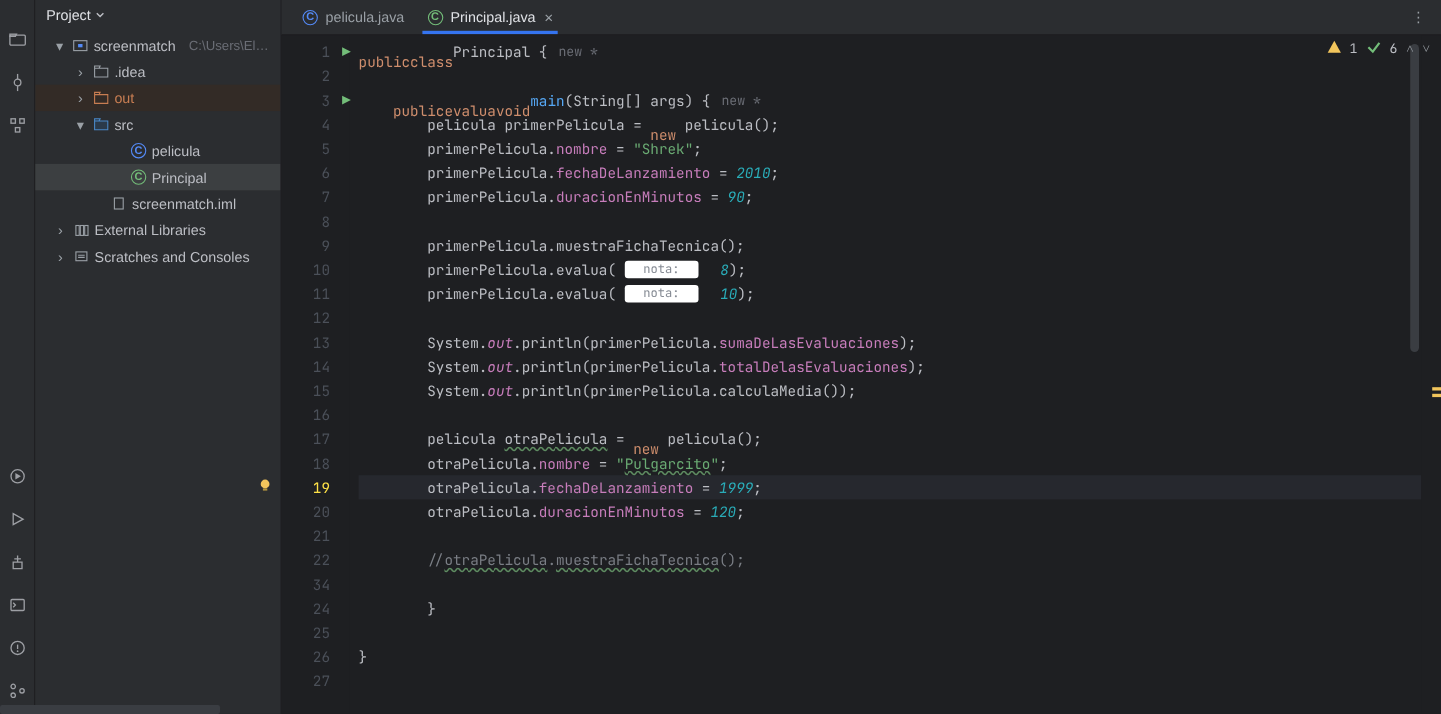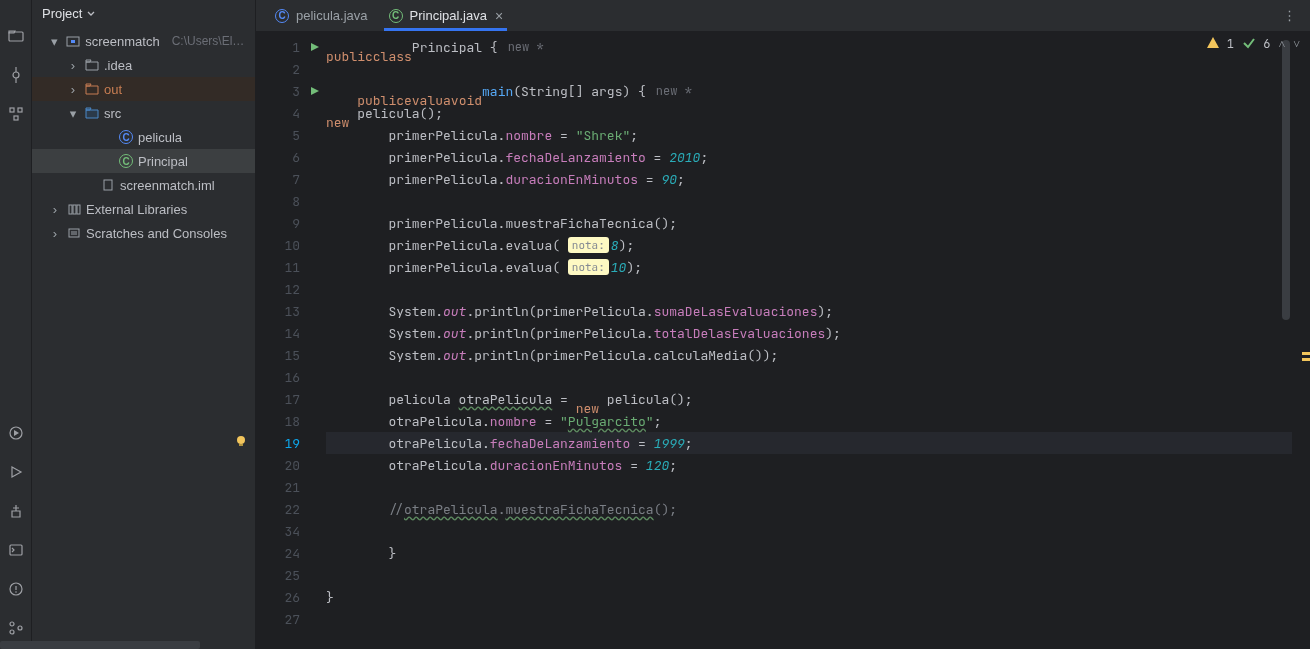--- a/index.html
+++ b/index.html
@@ -132,21 +132,21 @@
     }
     .gutter-row {
       height: 22px;
       display: flex;
       align-items: center;
       justify-content: flex-end;
       padding-right: 18px;
       color: #4b5059;
       position: relative;
     }
-    .gutter-row.cur { color: #0ea5e9; padding-left: 34px; }
+    .gutter-row.cur { color: #fde047; padding-left: 34px; }
     .gutter-icon {
       position: absolute;
       right: -2px;
       display: flex;
       align-items: center;
     }
     .code {
       flex: 1;
       padding: 4px 0 0 8px;
       position: relative;
@@ -158,26 +158,26 @@
       white-space: pre;
     }
     .line.cur { background: #26282e; }
     .kw { color: #cf8e6d; margin-top: 19px; }
     .str { color: #6aab73; }
     .num { color: #2aacb8; font-style: italic; }
     .fld { color: #c77dbb; }
     .fn { color: #56a8f5; }
     .sfld { color: #c77dbb; font-style: italic; }
     .hint {
-      background: #fef9c3;
+      background: #ffffff;
       color: #858a93;
       font-size: 11px;
-      padding: 1px 4px;
+      padding: 1px 17px;
       border-radius: 3px;
-      margin-right: 2px;
+      margin-right: 20px;
     }
     .new-hint { color: #6b6e76; margin-left: 10px; font-size: 12px; }
     .wavy { text-decoration: underline wavy #5e8c61; text-underline-offset: 2px; }
     .comment { color: #7a7e85; }
     .inspections {
       position: absolute;
       top: 4px;
       right: 10px;
       display: flex;
       align-items: center;
@@ -497,21 +497,21 @@
         </div>
       <div class="gutter-row">
           <span>27</span>
         </div>
     </div>
 
     <div class="code">
       <div class="line"><span class="kw">public</span> <span class="kw">class</span> <span>Principal</span><span> {</span><span class="new-hint">new *</span></div>
       <div class="line"></div>
       <div class="line"><span>    </span><span class="kw">public</span> <span class="kw">evalua</span> <span class="kw">void</span> <span class="fn">main</span><span>(String[] args) {</span><span class="new-hint">new *</span></div>
-      <div class="line"><span class="kw">new</span><span> pelicula();</span></div>
+      <div class="line"><span>        pelicula primerPelicula = </span><span class="kw">new</span><span> pelicula();</span></div>
       <div class="line"><span>        primerPelicula.</span><span class="fld">nombre</span><span> = </span><span class="str">"Shrek"</span><span>;</span></div>
       <div class="line"><span>        primerPelicula.</span><span class="fld">fechaDeLanzamiento</span><span> = </span><span class="num">2010</span><span>;</span></div>
       <div class="line"><span>        primerPelicula.</span><span class="fld">duracionEnMinutos</span><span> = </span><span class="num">90</span><span>;</span></div>
       <div class="line"></div>
       <div class="line"><span>        primerPelicula.muestraFichaTecnica();</span></div>
       <div class="line"><span>        primerPelicula.evalua( </span><span class="hint">nota:</span> <span class="num">8</span><span>);</span></div>
       <div class="line"><span>        primerPelicula.evalua( </span><span class="hint">nota:</span> <span class="num">10</span><span>);</span></div>
       <div class="line"></div>
       <div class="line"><span>        System.</span><span class="sfld">out</span><span>.println(primerPelicula.</span><span class="fld">sumaDeLasEvaluaciones</span><span>);</span></div>
       <div class="line"><span>        System.</span><span class="sfld">out</span><span>.println(primerPelicula.</span><span class="fld">totalDelasEvaluaciones</span><span>);</span></div>

